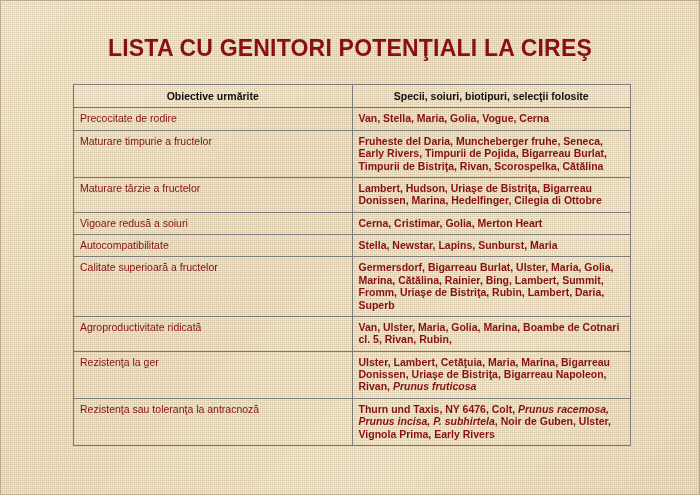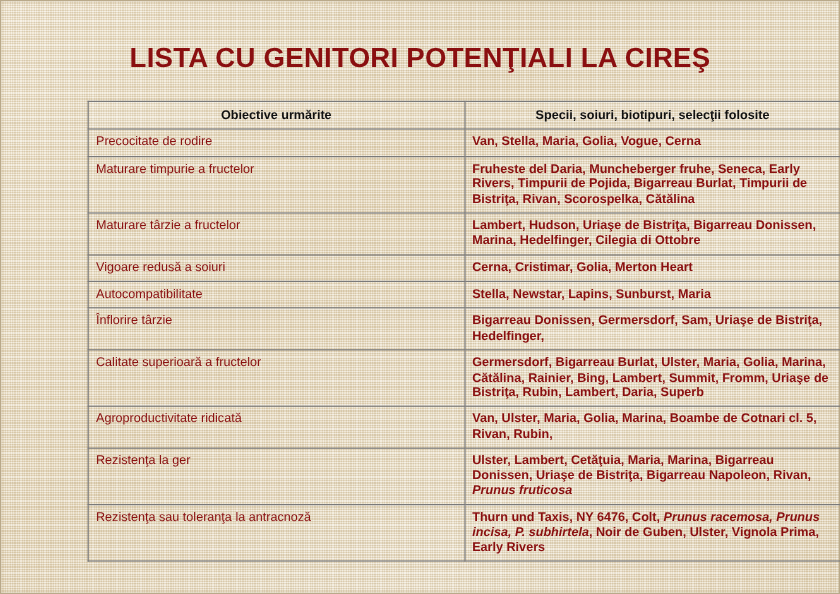--- a/index.html
+++ b/index.html
@@ -34,21 +34,21 @@
     color: #8a0f10;
     font-size: 23px;
     font-weight: bold;
     letter-spacing: 0.2px;
     font-family: "Liberation Sans", sans-serif;
   }
   .table-wrap {
     position: absolute;
     left: 72px;
     top: 83px;
-    width: 628px;
+    width: 558px;
   }
   table.data {
     border-collapse: collapse;
     width: 100%;
     background: transparent;
     table-layout: fixed;
   }
   table.data th, table.data td {
     border: 1px solid #7a7a7a;
     vertical-align: top;
@@ -109,24 +109,20 @@
         </tr>
         <tr>
           <td class="col-obj">Vigoare redusă a soiuri</td>
           <td class="col-val"><span>Cerna, Cristimar, Golia, Merton Heart</span></td>
         </tr>
         <tr>
           <td class="col-obj">Autocompatibilitate</td>
           <td class="col-val"><span>Stella, Newstar, Lapins, Sunburst, Maria</span></td>
         </tr>
         <tr>
-          <td class="col-obj">Înflorire târzie</td>
-          <td class="col-val"><span>Bigarreau Donissen, Germersdorf, Sam, Uriaşe de Bistriţa, Hedelfinger,</span></td>
-        </tr>
-        <tr>
           <td class="col-obj">Calitate superioară a fructelor</td>
           <td class="col-val"><span>Germersdorf, Bigarreau Burlat, Ulster, Maria, Golia, Marina, Cătălina, Rainier, Bing, Lambert, Summit, Fromm, Uriaşe de Bistriţa, Rubin, Lambert, Daria, Superb</span></td>
         </tr>
         <tr>
           <td class="col-obj">Agroproductivitate ridicată</td>
           <td class="col-val"><span>Van, Ulster, Maria, Golia, Marina, Boambe de Cotnari cl. 5, Rivan, Rubin,</span></td>
         </tr>
         <tr>
           <td class="col-obj">Rezistenţa la ger</td>
           <td class="col-val"><span>Ulster, Lambert, Cetăţuia, Maria, Marina, Bigarreau Donissen, Uriaşe de Bistriţa, Bigarreau Napoleon, Rivan, </span><span class="italic">Prunus fruticosa</span></td>

